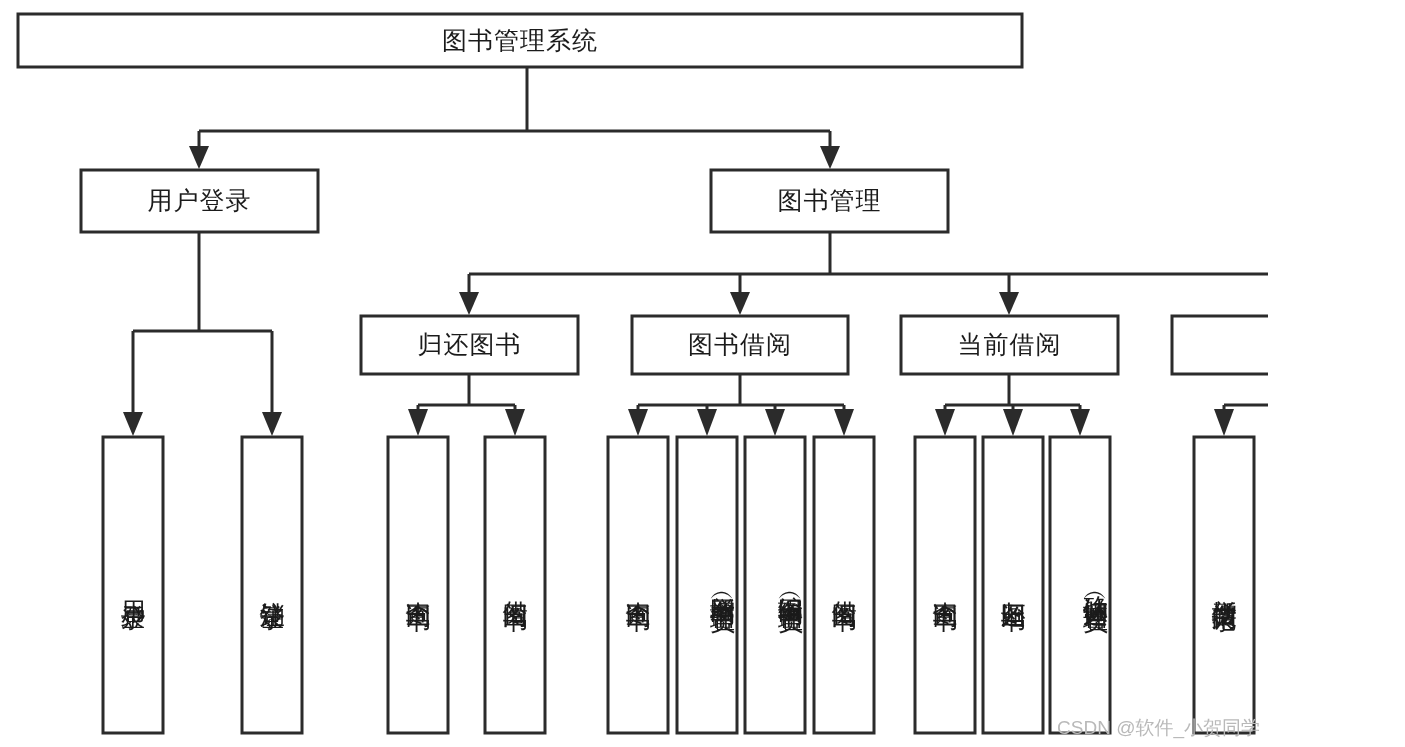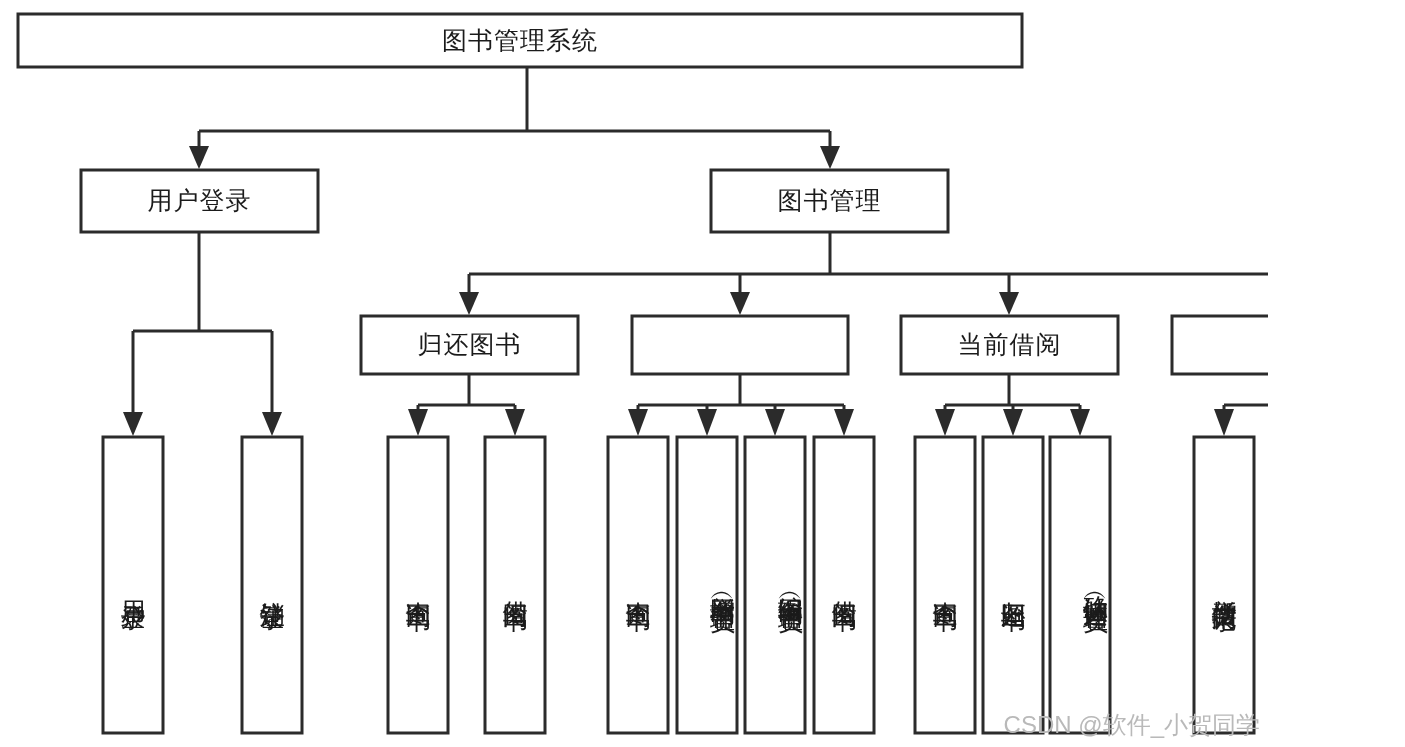--- a/index.html
+++ b/index.html
@@ -59,21 +59,21 @@
     text-orientation: upright;
     font-size: 25px;
     line-height: 1.18;
     letter-spacing: 2px;
     padding: 4px 0;
   }
   .watermark {
     position: absolute;
     right: 8px;
     bottom: 6px;
-    font-size: 24px;
+    font-size: 19px;
     color: #b9b9b9;
     font-family: "Liberation Sans", "DejaVu Sans", sans-serif;
     white-space: nowrap;
   }
 </style>
 </head>
 <body>
 
 <div id="diagram-root">
 
@@ -166,20 +166,21 @@
     <polygon class="arrow-head" points="1214,409 1234,409 1224,436"></polygon>
     <polygon class="arrow-head" points="1332,409 1352,409 1342,436"></polygon>
   </svg>
 
   <div class="node-label horizontal" style="left:18px;top:14px;width:1004px;height:53px;">图书管理系统</div>
 
   <div class="node-label horizontal" style="left:81px;top:170px;width:237px;height:62px;">用户登录</div>
   <div class="node-label horizontal" style="left:711px;top:170px;width:237px;height:62px;">图书管理</div>
 
   <div class="node-label horizontal" style="left:361px;top:316px;width:217px;height:58px;">归还图书</div>
+  <div class="node-label horizontal" style="left:632px;top:316px;width:216px;height:58px;">图书借阅</div>
   <div class="node-label horizontal" style="left:901px;top:316px;width:217px;height:58px;text-align:right;">当前借阅</div>
 
   <div class="node-label vertical" style="left:103px;top:437px;width:60px;height:296px;">用户登录</div>
   <div class="node-label vertical" style="left:242px;top:437px;width:60px;height:296px;">注销登录</div>
 
   <div class="node-label vertical" style="left:388px;top:437px;width:60px;height:296px;">查询图书</div>
   <div class="node-label vertical" style="left:485px;top:437px;width:60px;height:296px;">借阅图书</div>
 
   <div class="node-label vertical" style="left:608px;top:437px;width:60px;height:296px;">查询图书</div>
   <div class="node-label vertical" style="left:677px;top:437px;width:60px;height:296px;align-items:flex-start;">新增图书（管理员）</div>

